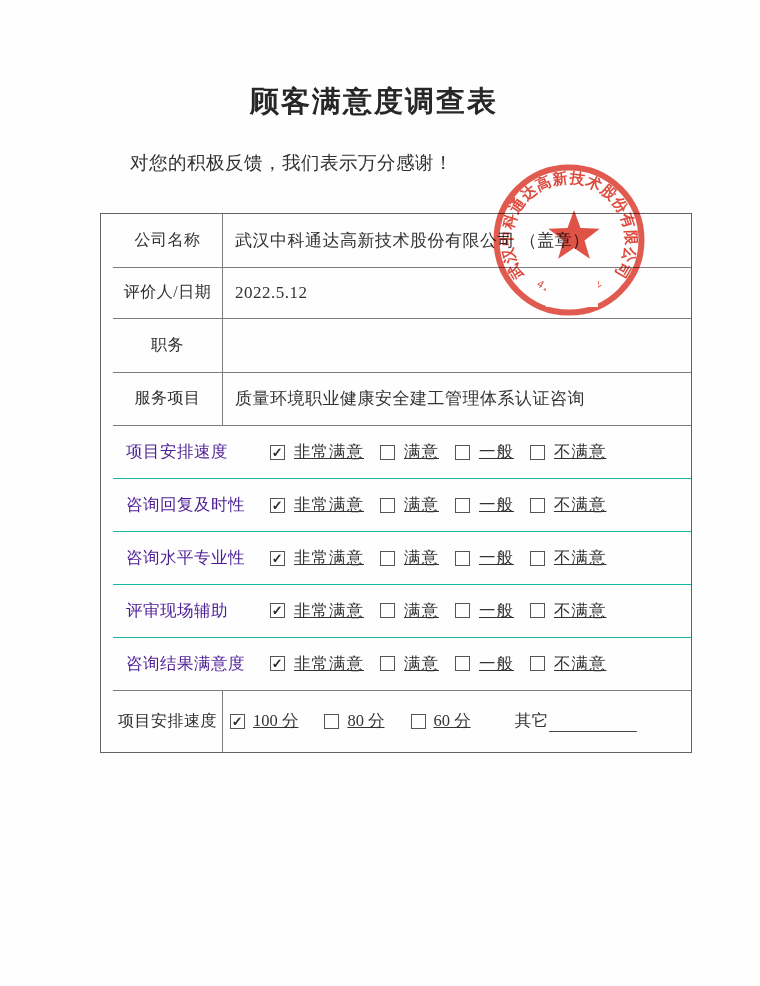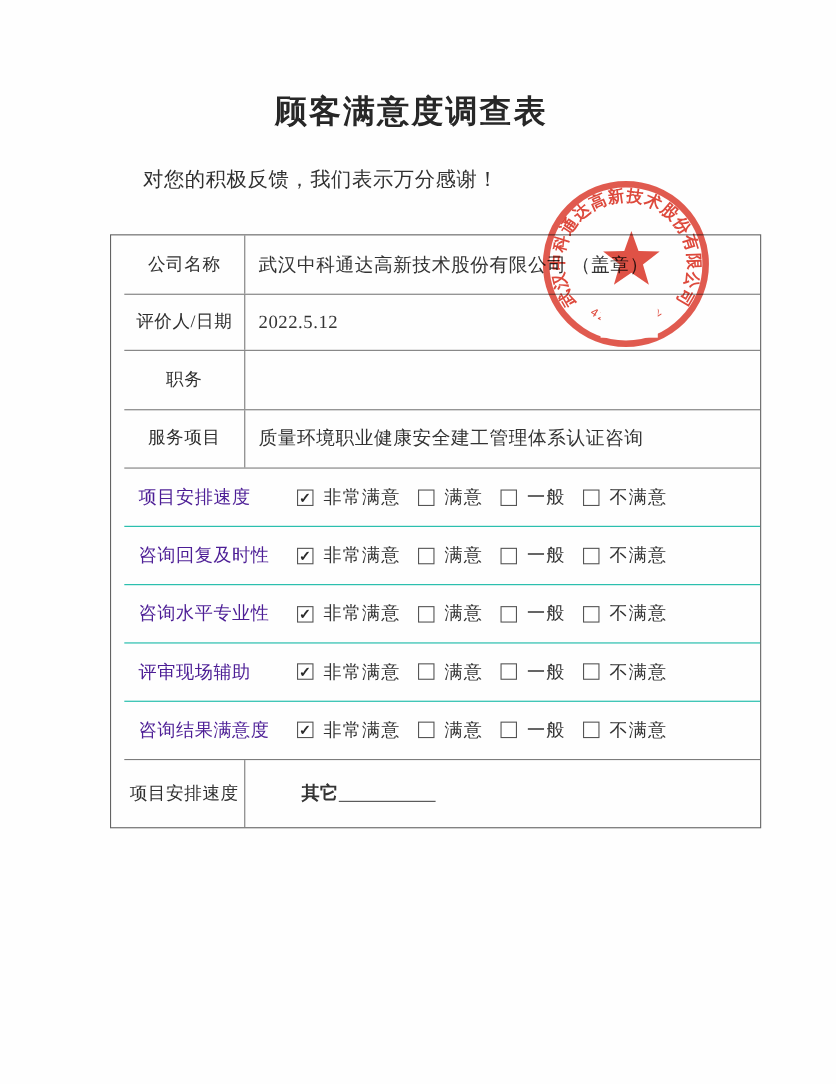--- a/index.html
+++ b/index.html
@@ -38,26 +38,26 @@
   }
   .eval-item:first-child{border-top:none;}
   .aspect{width:128px;flex:0 0 128px;font-size:16.5px;color:#4c1d95;}
   .opt{display:flex;align-items:center;margin-left:16px;}
   .opt:first-of-type{margin-left:0;}
   .cb{
     width:15px;height:15px;flex:0 0 15px;border:1.5px solid #555;background:#fff;
     box-sizing:border-box;display:inline-flex;align-items:center;justify-content:center;
   }
   .cb.checked::after{content:"\2713";font-size:13px;line-height:1;color:#2c2c2c;font-weight:bold;}
-  .opt-label{margin-left:9px;font-size:16.5px;letter-spacing:1px;color:#333;white-space:nowrap;}
+  .opt-label{margin-left:9px;font-size:16.5px;letter-spacing:1px;color:#333;white-space:nowrap;text-decoration:underline;}
   .score-row{padding-left:7px;}
   .score-opt{display:flex;align-items:center;margin-right:0;}
   .score-opt .opt-label{margin-left:8px;letter-spacing:0;}
   .score-opt + .score-opt{margin-left:26px;}
-  .other-wrap{display:flex;align-items:center;margin-left:44px;font-weight:bold;}
+  .other-wrap{display:flex;align-items:flex-end;margin-left:44px;}
   .other-label{font-size:16.5px;color:#333;}
   .other-line{display:inline-block;width:88px;border-bottom:1.2px solid #4a4a4a;height:14px;}
   .stamp{
     position:absolute;left:484px;top:155px;width:170px;height:170px;
     mix-blend-mode:multiply;opacity:0.92;pointer-events:none;
   }
 </style>
 </head>
 <body>
 
@@ -178,20 +178,34 @@
               <span class="opt-label">不满意</span>
             </span>
           </div>
         </div>
     </div>
 
 
     <div class="trow" style="height:65px;">
       <div class="lcell">项目安排速度</div>
       <div class="vcell score-row">
+        <span id="score-opts" style="display:flex;align-items:center;">
+            <span class="score-opt">
+              <span class="cb checked"></span>
+              <span class="opt-label">100 分</span>
+            </span>
+            <span class="score-opt">
+              <span class="cb"></span>
+              <span class="opt-label">80 分</span>
+            </span>
+            <span class="score-opt">
+              <span class="cb"></span>
+              <span class="opt-label">60 分</span>
+            </span>
+          </span>
         <span class="other-wrap">
           <span class="other-label">其它</span>
           <span class="other-line"></span>
         </span>
       </div>
     </div>
   </div>
 
   <svg class="stamp" viewBox="0 0 170 170" aria-hidden="true">
     <defs>

